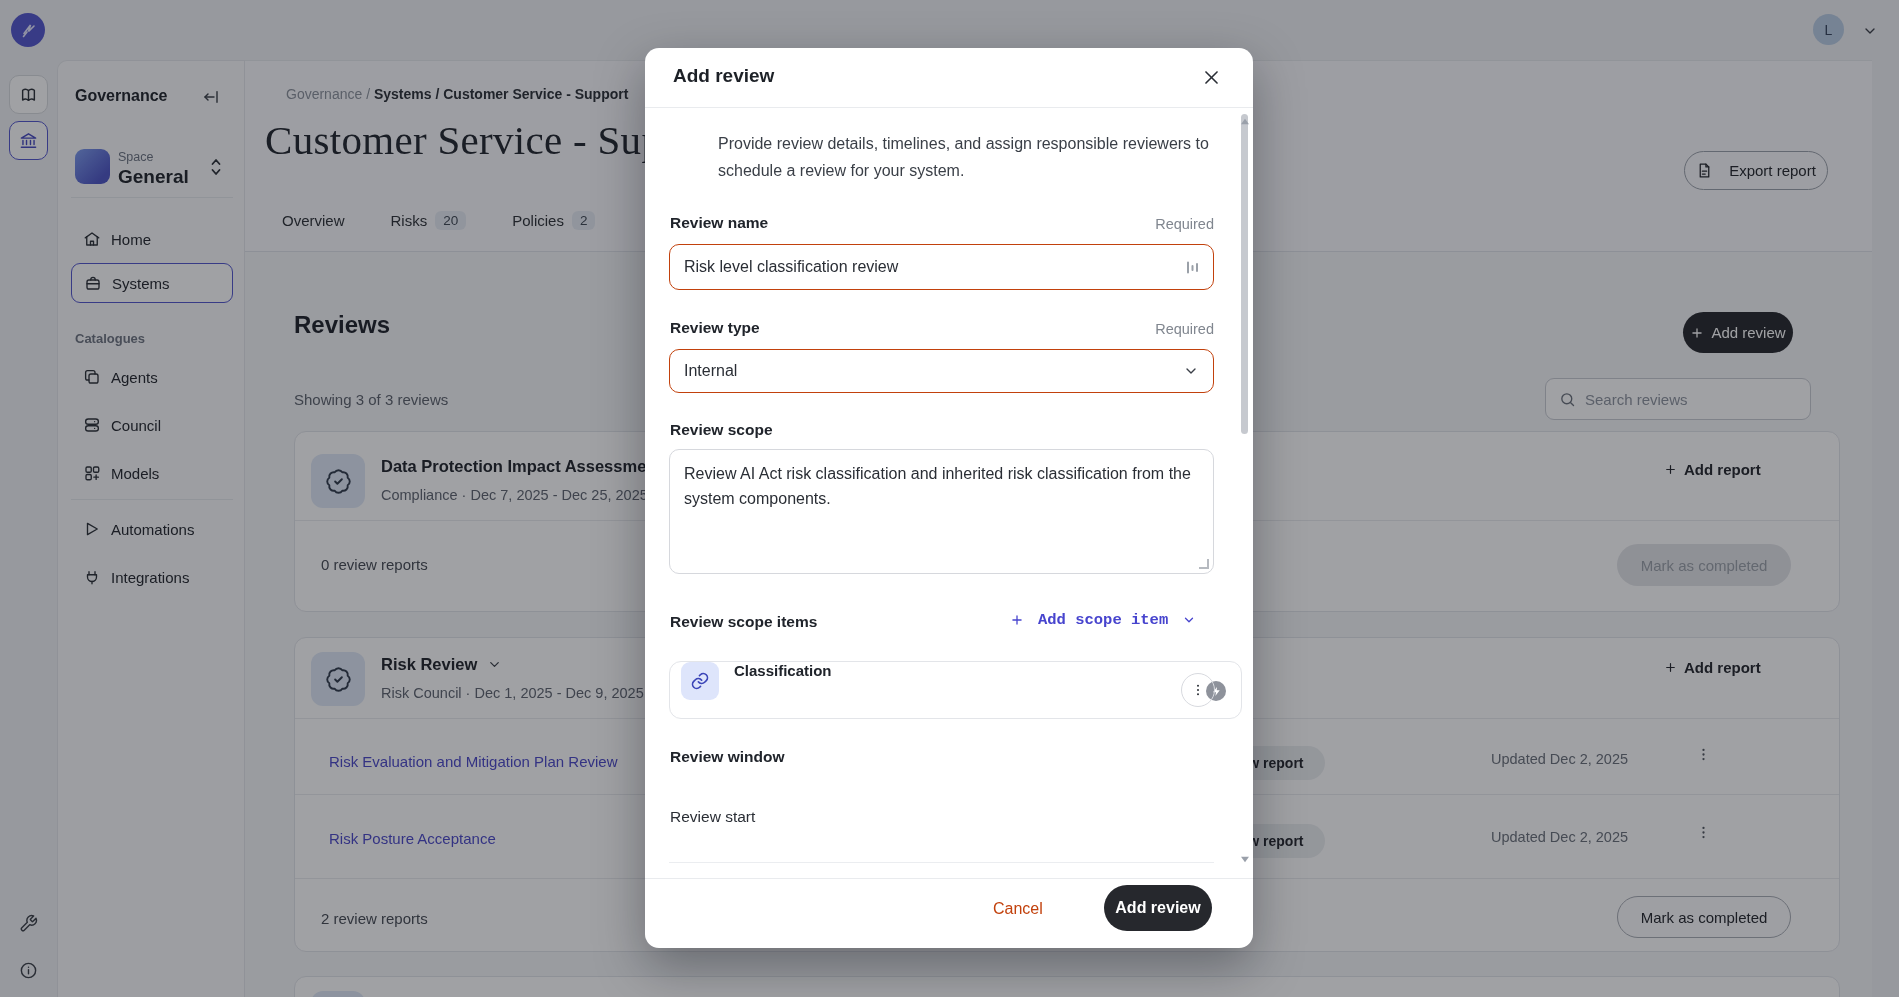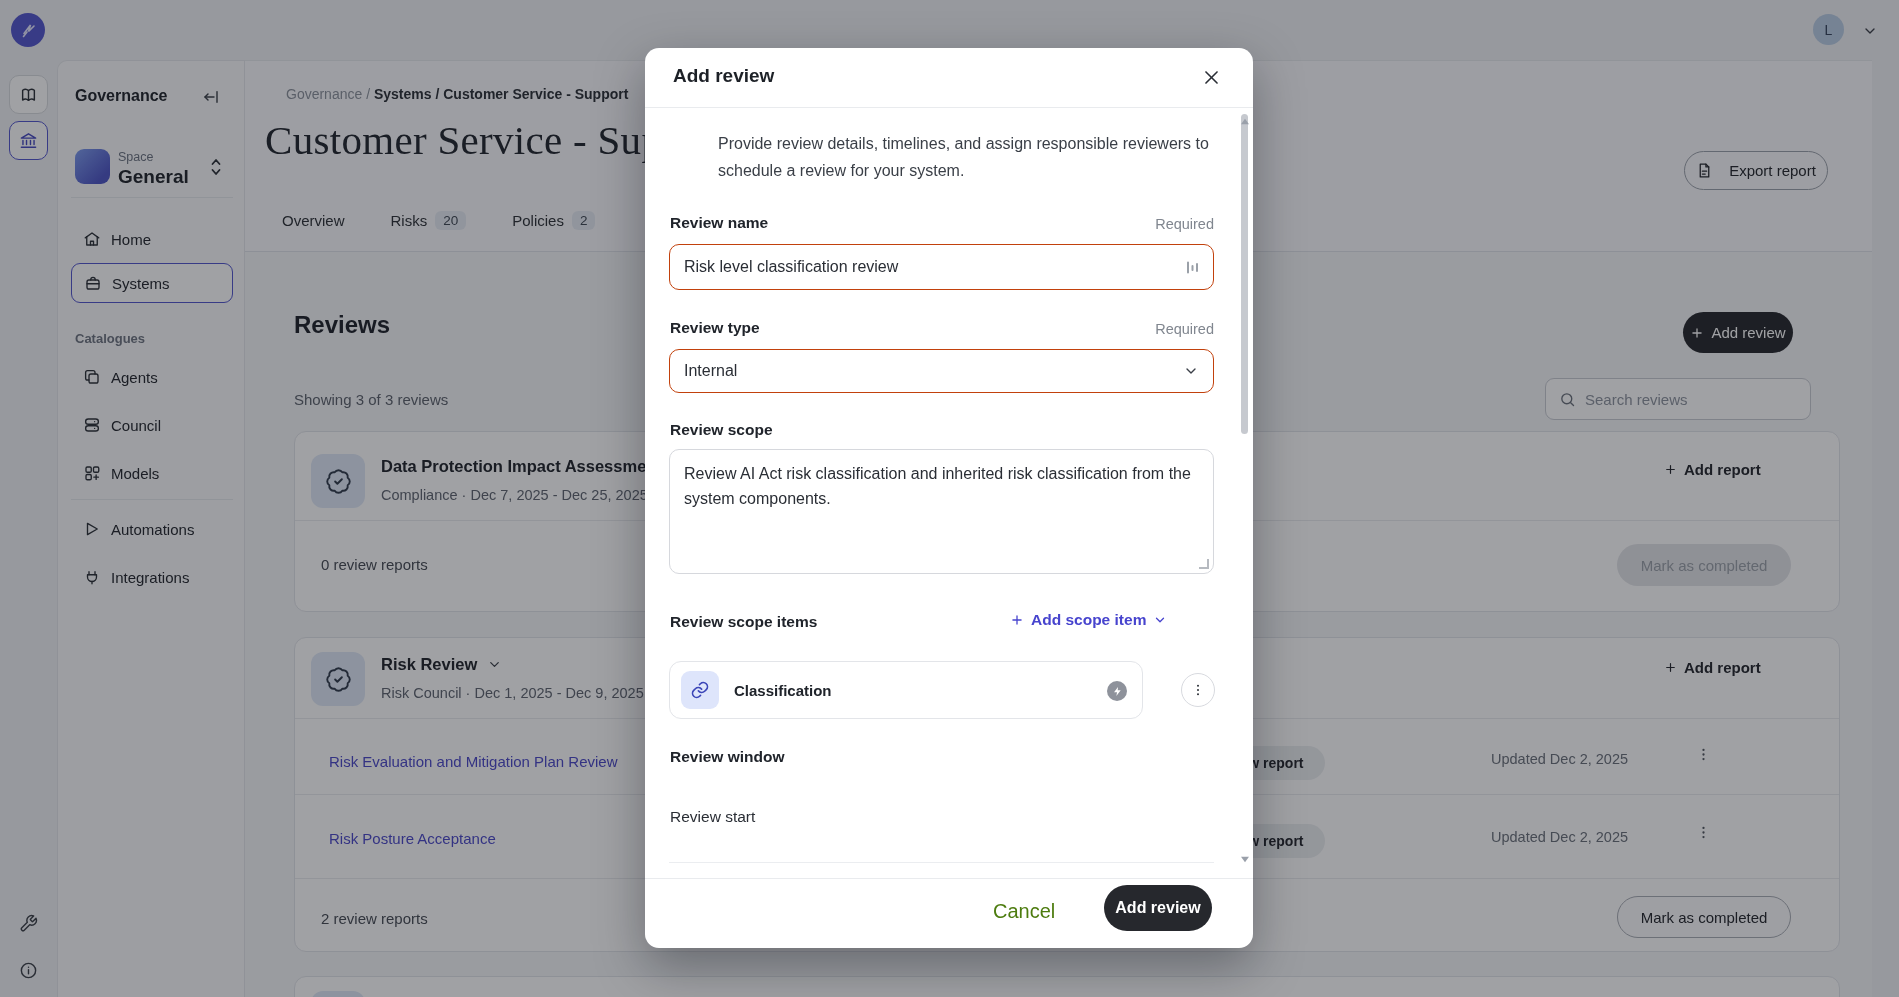--- a/index.html
+++ b/index.html
@@ -72,30 +72,30 @@
   .modal { left:645px; top:48px; width:608px; height:900px; background:#fff; border-radius:14px; box-shadow:0 18px 50px rgba(10,12,20,.35); z-index:100; }
   .m-title { left:28px; top:17px; font-size:19px; font-weight:700; color:#1d2127; }
   .m-close { left:551px; top:14px; width:30px; height:30px; display:flex; align-items:center; justify-content:center; color:#2a2e35; }
   .m-hdiv { left:0; top:59px; width:608px; height:1px; background:#e9ebee; }
   .m-desc { left:25px; top:82px; width:500px; font-size:16px; line-height:27px; color:#3a3f47;margin-left:48px; }
   .m-label { font-size:15.5px; font-weight:700; color:#20242b; }
   .m-req { font-size:14.5px; color:#80868f; }
   .m-input { left:24px; width:545px; border:1px solid #c2410c; border-radius:10px; background:#fff; display:flex; align-items:center; padding:0 14px; font-size:16px; color:#2a2e35; }
   .m-textarea { left:24px; top:401px; width:545px; height:125px; border:1px solid #d6d8dd; border-radius:10px; padding:11px 14px; font-size:16px; line-height:25px; color:#2a2e35; }
   .resize-h { position:absolute; right:3px; bottom:3px; width:10px; height:10px; border-right:2px solid #b6bac0; border-bottom:2px solid #b6bac0; transform:translate(-1px,-1px); }
-  .addscope { color:#4744ce; font-size:15.5px; font-weight:600; display:flex; align-items:center; gap:7px; }
-  .scope-card { left:24px; top:613px; width:474px; height:58px; border:1px solid #e3e5e9; border-radius:12px; display:flex; align-items:center; }
+  .addscope { color:#4744ce; font-size:15.5px; font-weight:600; display:flex; align-items:center; gap:14px;font-family:Liberation Mono, monospace; }
+  .scope-card { left:24px; top:613px; width:573px; height:58px; border:1px solid #e3e5e9; border-radius:12px; display:flex; }
   .scope-ic { width:38px; height:38px; border-radius:9px; background:#dee5fb; margin-left:11px; display:flex; align-items:center; justify-content:center; color:#3c46b8; }
   .scope-name { margin-left:15px; font-size:15px; font-weight:600; color:#20242b; }
   .bolt-circ { position:absolute; right:15px; top:19px; width:20px; height:20px; border-radius:50%; background:#8e929b; display:flex; align-items:center; justify-content:center; }
   .kebab-circ { left:536px; top:625px; width:34px; height:34px; border-radius:50%; border:1px solid #d8dadf; display:flex; align-items:center; justify-content:center; color:#2b2f36; }
   .date-input { left:300px; top:744px; width:269px; height:48px; border:1px solid #d6d8dd; border-radius:10px; display:flex; align-items:center; justify-content:space-between; padding:0 14px; font-size:16px; color:#6a7079; }
   .m-subdiv { left:24px; top:814px; width:545px; height:1px; background:#ebedf0; }
   .m-fdiv { left:0; top:830px; width:608px; height:1px; background:#e9ebee; }
-  .cancel-link { left:348px; top:852px; font-size:20px; font-weight:500; color:#4d7c0f; }
+  .cancel-link { left:348px; top:852px; font-size:16px; font-weight:500; color:#c2410c; }
   .submit-btn { left:459px; top:837px; width:108px; height:46px; border-radius:999px; background:#26282d; color:#fff; font-size:16px; font-weight:600; display:flex; align-items:center; justify-content:center; }
   .modscroll-thumb { left:596px; top:66px; width:7px; height:320px; border-radius:4px; background:#c6c9cf; }
 </style>
 </head>
 <body>
 
 <div class="app">
 
   <div class="abs topbar">
     <div class="abs logo">

